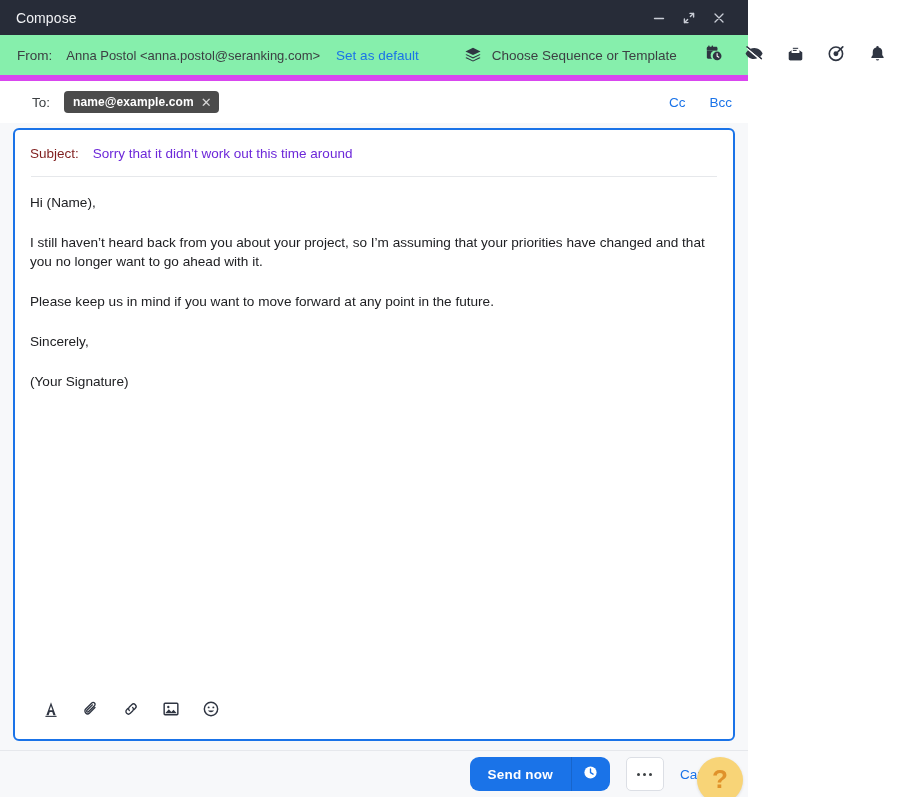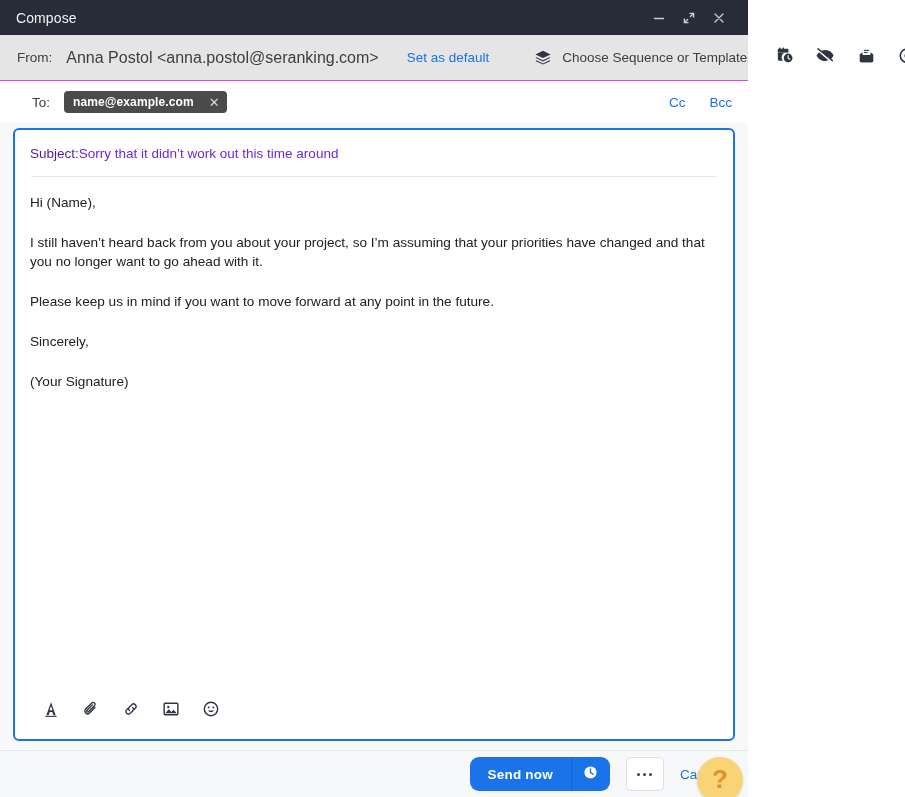--- a/index.html
+++ b/index.html
@@ -43,32 +43,32 @@
   }
   .win-btn svg { display: block; }
 
   
   .from-row {
     height: 46px;
     flex: 0 0 46px;
     display: flex;
     align-items: center;
     padding: 0 16px 0 17px;
-    background: #e5e5e5;
-    border-bottom: 1px solid #d946ef;
+    background: #86efac;
+    border-bottom: 6px solid #d946ef;
   }
   .lbl-from {
     color: #3c4043;
     font-size: 13.5px;
     margin-right: 14px;
   }
   .from-address {
     color: #3c4043;
-    font-size: 16px;
-    margin-right: 28px;
+    font-size: 13px;
+    margin-right: 16px;
     white-space: nowrap;
   }
   .link-blue {
     color: #1a73e8;
     font-size: 13.5px;
     cursor: pointer;
     white-space: nowrap;
   }
   .vdiv {
     width: 1px;
@@ -114,21 +114,21 @@
     font-size: 13.5px;
     margin-right: 14px;
   }
   .chip {
     background: #4b4b4b;
     border-radius: 4px;
     height: 22px;
     display: inline-flex;
     align-items: center;
     padding: 0 7px 0 9px;
-    gap: 15px;
+    gap: 7px;
     cursor: default;
   }
   .chip-text {
     color: #ffffff;
     font-size: 12px;
     font-weight: bold;
     letter-spacing: 0.1px;
   }
   .chip-x {
     color: #d6d6d6;
@@ -156,23 +156,23 @@
     flex-direction: column;
     min-height: 0;
     margin-bottom: 9px;
   }
   .subject-row {
     display: flex;
     align-items: center;
     padding: 16px 18px 15px 15px;
   }
   .subject-label {
-    color: #4c1d95;
-    font-size: 13.5px;
-    margin-right: 0;
+    color: #7f1d1d;
+    font-size: 13.5px;
+    margin-right: 14px;
   }
   .subject-value {
     color: #6d28d9;
     font-size: 13.5px;
   }
   .subject-divider {
     height: 1px;
     background: #e6e8eb;
     margin: 0 16px;
   }

